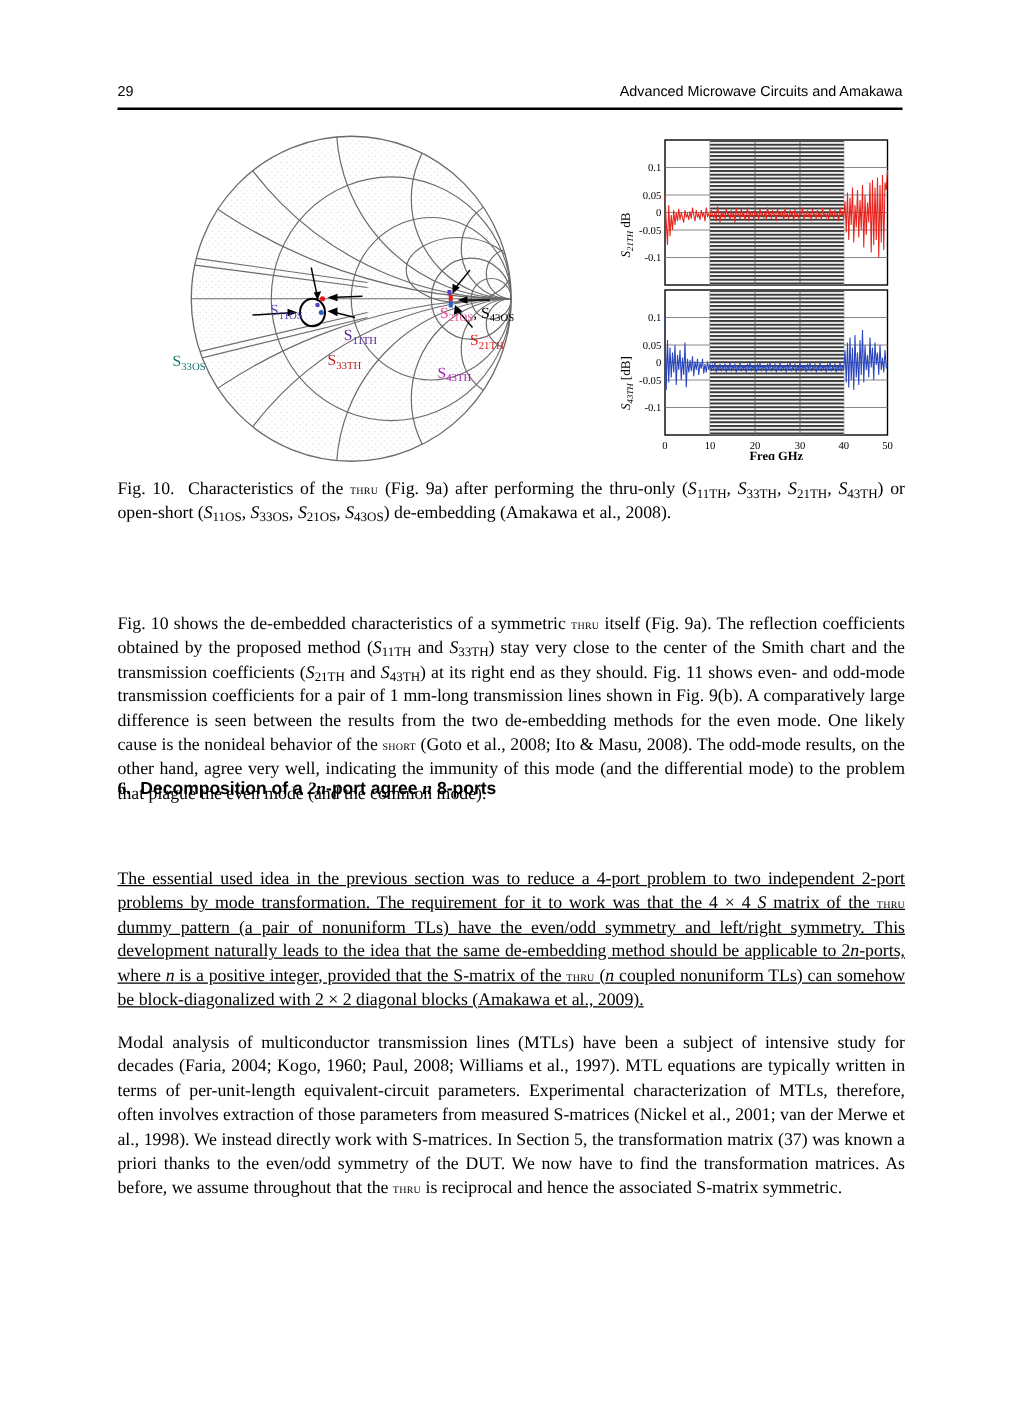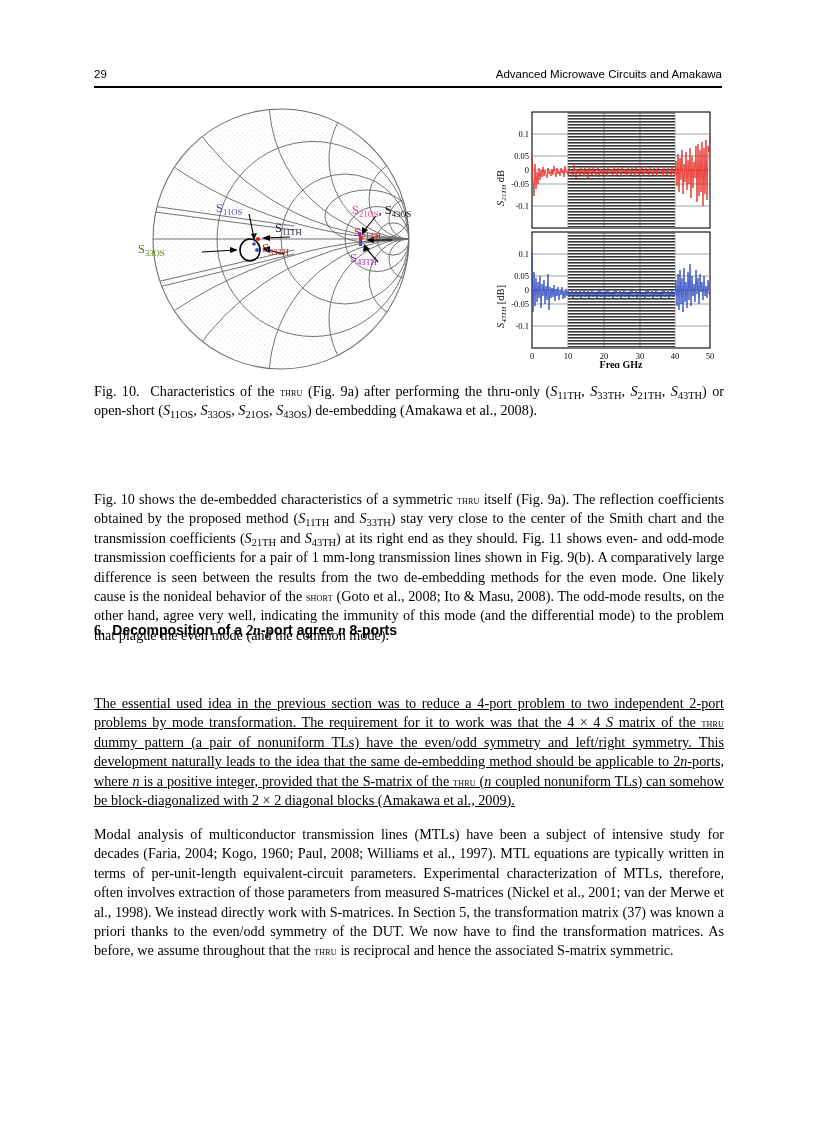--- a/index.html
+++ b/index.html
@@ -56,34 +56,35 @@
     height: 270px;
   }
   .smith-wrap svg { display: block; }
 
   .smith-label {
     position: absolute;
     font-family: "Liberation Serif", serif;
     font-size: 12.5px;
     white-space: nowrap;
     line-height: 1;
+    margin-top: 40px;
   }
   .smith-label sub {
     font-size: 8.6px;
     vertical-align: baseline;
     position: relative;
     top: 2.5px;
   }
   .lbl-11os { left: 72px;  top: 98px;  color: #5b3fbf; }
-  .lbl-11th { left: 131px; top: 118px; color: #0f172a; }
-  .lbl-33os { left: -6px;  top: 139px; color: #4d7c0f; }
+  .lbl-11th { left: 131px; top: 118px; color: #4c1d95; }
+  .lbl-33os { left: -6px;  top: 139px; color: #0f766e; }
   .lbl-33th { left: 118px; top: 138px; color: #b91c1c; }
   .lbl-21os { left: 208px; top: 100px; color: #000000; }
   .lbl-21os .purple { color: #ec4899; }
-  .lbl-21th { left: 210px; top: 122px; color: #e01b1b; font-family: Liberation Serif, serif; }
+  .lbl-21th { left: 232px; top: 122px; color: #e01b1b; font-family: Liberation Serif, serif; }
   .lbl-43th { left: 206px; top: 148px; color: #a21caf; }
 
   
   .plots {
     position: absolute;
     left: 396px;
     top: 2px;
     width: 232px;
     height: 262px;
   }

